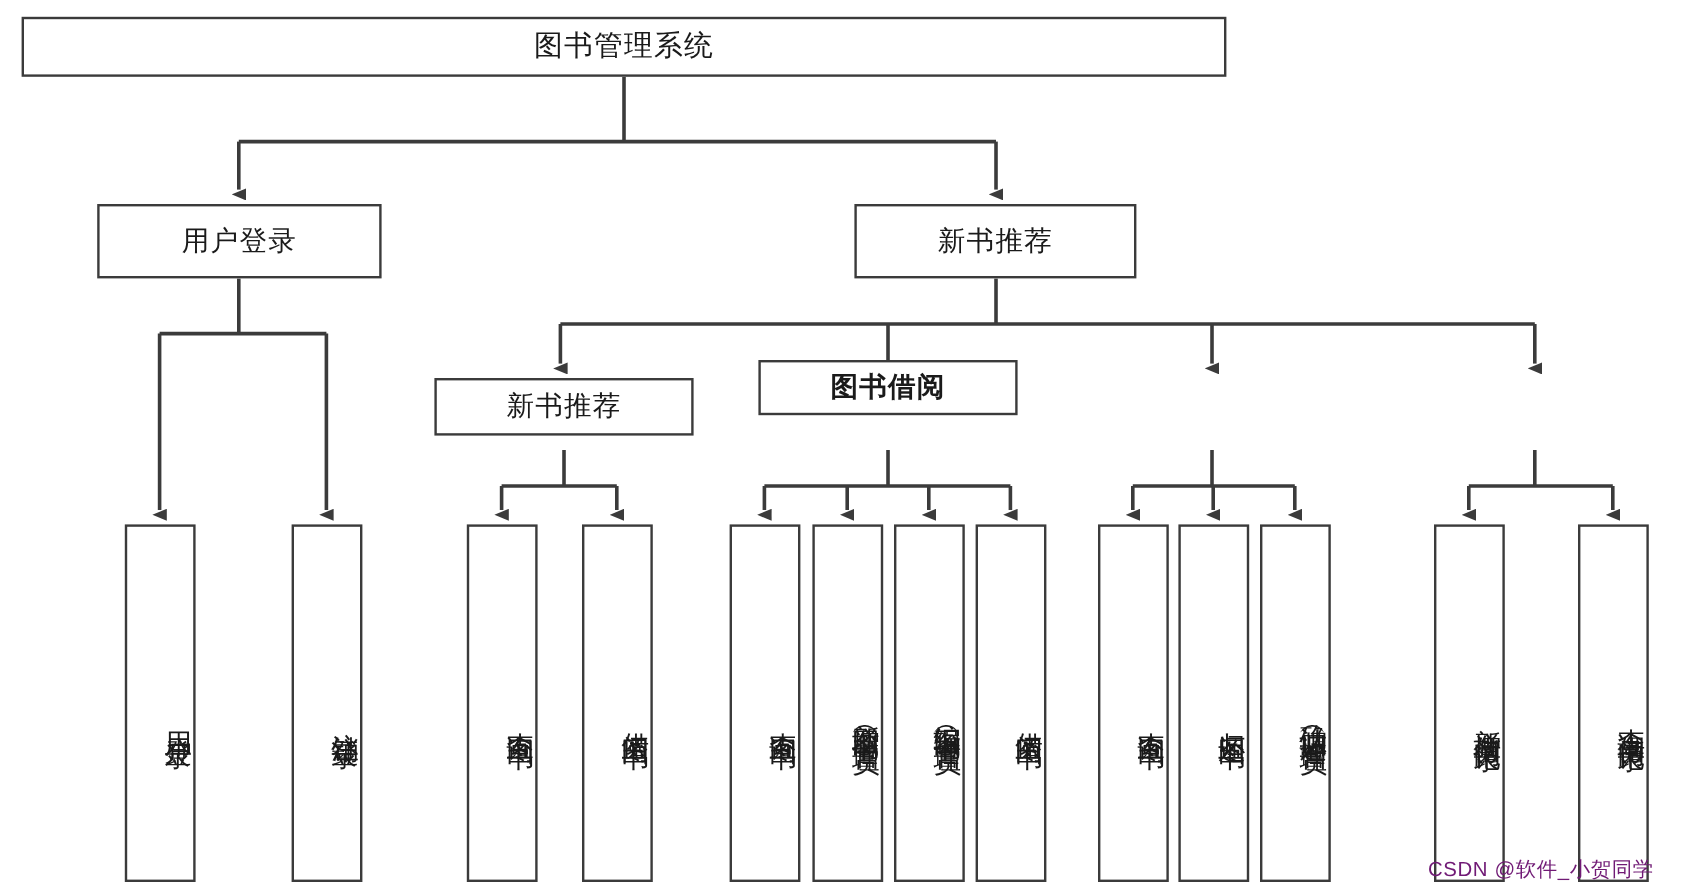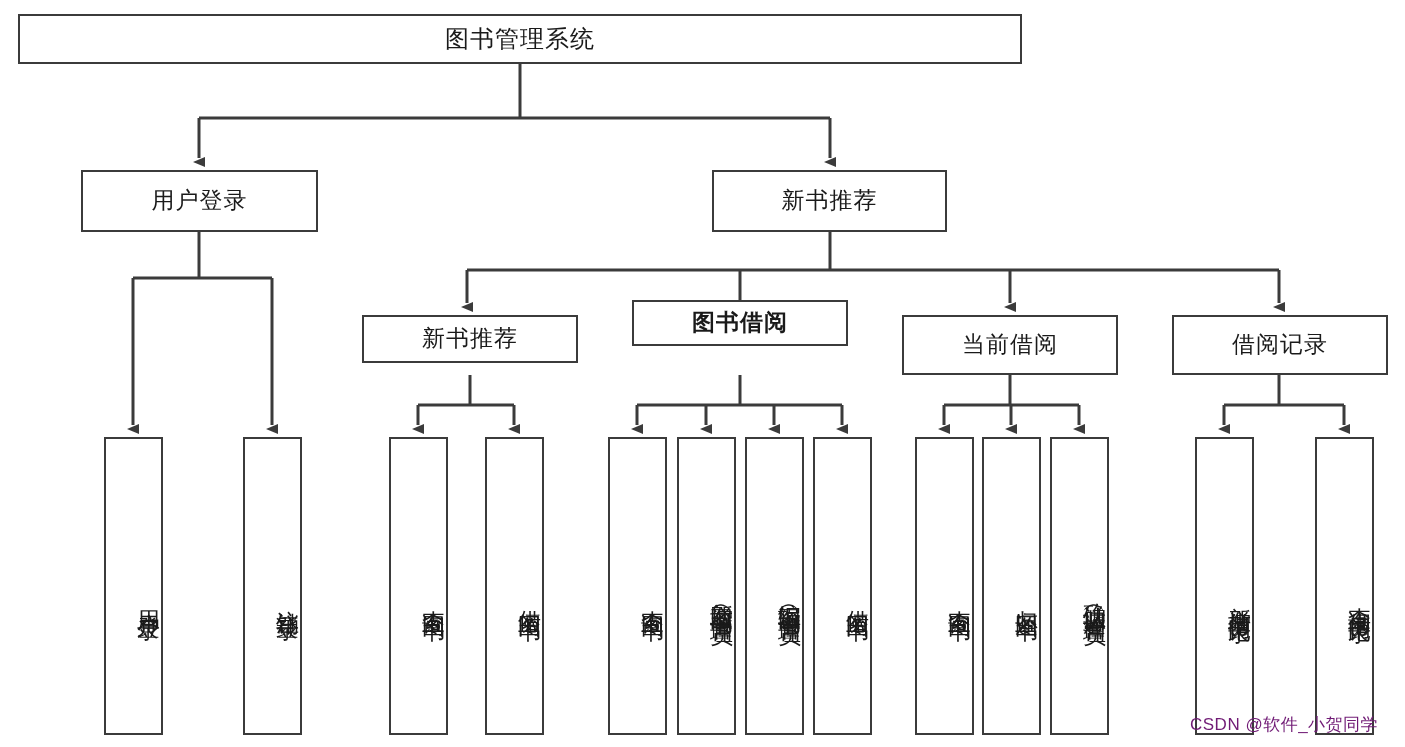--- a/index.html
+++ b/index.html
@@ -121,22 +121,20 @@
     </g>
   </svg>
 
   <div class="node horiz root" style="left:18px; top:14px; width:1004px; height:50px;">图书管理系统</div>
 
   <div class="node horiz" style="left:81px; top:170px; width:237px; height:62px;">用户登录</div>
   <div class="node horiz" style="left:712px; top:170px; width:235px; height:62px;">新书推荐</div>
 
   <div class="node horiz" style="left:362px; top:315px; width:216px; height:48px;">新书推荐</div>
   <div class="node horiz" style="left:632px; top:300px; width:216px; height:46px;font-weight:bold;">图书借阅</div>
-  <div class="node horiz" style="left:902px; top:315px; width:216px; height:60px;">当前借阅</div>
-  <div class="node horiz" style="left:1172px; top:315px; width:216px; height:60px;">借阅记录</div>
 
   <div class="node vert" style="left:104px; top:437px; width:59px; height:298px;">用户登录</div>
   <div class="node vert" style="left:243px; top:437px; width:59px; height:298px;">注销登录</div>
 
   <div class="node vert" style="left:389px; top:437px; width:59px; height:298px;">查询图书</div>
   <div class="node vert" style="left:485px; top:437px; width:59px; height:298px;">借阅图书</div>
 
   <div class="node vert" style="left:608px; top:437px; width:59px; height:298px;">查询图书</div>
   <div class="node vert" style="left:677px; top:437px; width:59px; height:298px;">新增图书（管理员）</div>
   <div class="node vert" style="left:745px; top:437px; width:59px; height:298px;">编辑图书（管理员）</div>

